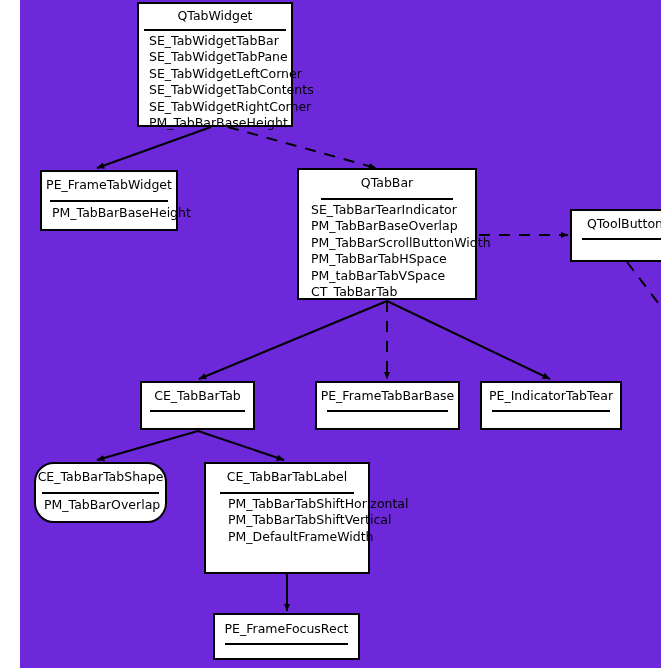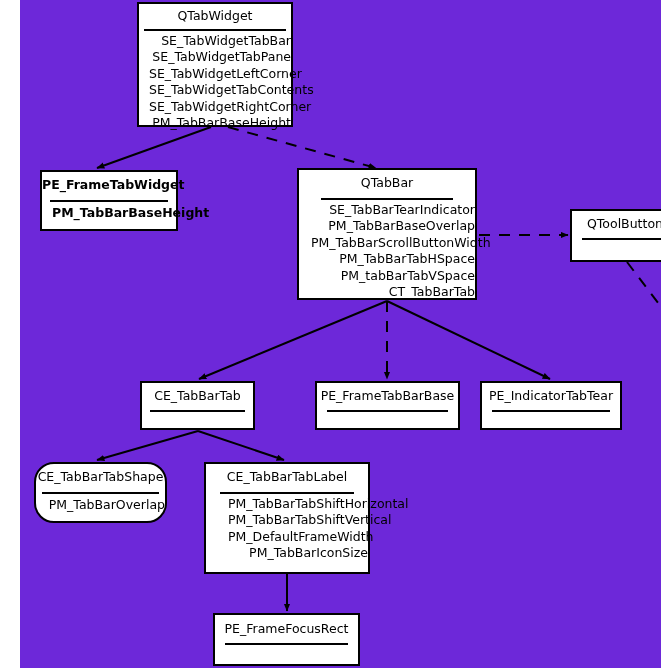--- a/index.html
+++ b/index.html
@@ -46,21 +46,20 @@
   }
   .node-members {
     display: flex;
     flex-direction: column;
   }
   .member {
     font-size: 12.5px;
     color: #000000;
     line-height: 1;
     white-space: nowrap;
-    text-align: right;
   }
   .node-empty-body {
     flex: 1 1 auto;
   }
 </style>
 </head>
 <body>
 
 <div id="canvas">
   <svg class="edges" viewBox="0 0 661 668" xmlns="http://www.w3.org/2000/svg">
@@ -88,21 +87,21 @@
         <div class="node-divider" style="margin-left: 5px; margin-right: 5px; margin-top: 6px;"></div>
         <div class="node-members" style="padding-left: 10px; padding-top: 4px;">
           <div class="member" style="margin-top: 0px;">SE_TabWidgetTabBar</div>
           <div class="member" style="margin-top: 4px;">SE_TabWidgetTabPane</div>
           <div class="member" style="margin-top: 4px;">SE_TabWidgetLeftCorner</div>
           <div class="member" style="margin-top: 4px;">SE_TabWidgetTabContents</div>
           <div class="member" style="margin-top: 4px;">SE_TabWidgetRightCorner</div>
           <div class="member" style="margin-top: 4px;">PM_TabBarBaseHeight</div>
         </div>
       </div>
-      <div class="node" style="left: 20px; top: 170px; width: 138px; height: 61px; padding-top: 7px; font-weight: bold;">
+      <div class="node" style="left: 20px; top: 170px; width: 138px; height: 61px; padding-top: 7px;">
         <div class="node-title">PE_FrameTabWidget</div>
         <div class="node-divider" style="margin-left: 8px; margin-right: 8px; margin-top: 8px;"></div>
         <div class="node-members" style="padding-left: 10px; padding-top: 5px;">
           <div class="member" style="margin-top: 0px;">PM_TabBarBaseHeight</div>
         </div>
       </div>
       <div class="node" style="left: 277px; top: 168px; width: 180px; height: 132px; padding-top: 7px;">
         <div class="node-title">QTabBar</div>
         <div class="node-divider" style="margin-left: 22px; margin-right: 22px; margin-top: 8px;"></div>
         <div class="node-members" style="padding-left: 12px; padding-top: 4px;">
@@ -141,22 +140,21 @@
           <div class="member" style="margin-top: 0px;">PM_TabBarOverlap</div>
         </div>
       </div>
       <div class="node" style="left: 184px; top: 462px; width: 166px; height: 112px; padding-top: 7px;">
         <div class="node-title">CE_TabBarTabLabel</div>
         <div class="node-divider" style="margin-left: 14px; margin-right: 14px; margin-top: 8px;"></div>
         <div class="node-members" style="padding-left: 22px; padding-top: 4px;">
           <div class="member" style="margin-top: 0px;">PM_TabBarTabShiftHorizontal</div>
           <div class="member" style="margin-top: 4px;">PM_TabBarTabShiftVertical</div>
           <div class="member" style="margin-top: 4px;">PM_DefaultFrameWidth</div>
-          <div class="member" style="margin-top: 4px;">PM_TabBarIconSize</div>
         </div>
       </div>
-      <div class="node" style="left: 193px; top: 613px; width: 147px; height: 53px; padding-top: 8px;">
+      <div class="node" style="left: 193px; top: 613px; width: 147px; height: 47px; padding-top: 8px;">
         <div class="node-title">PE_FrameFocusRect</div>
         <div class="node-divider" style="margin-left: 10px; margin-right: 10px; margin-top: 7px;"></div>
         <div class="node-empty-body"></div>
       </div>
     </div>
 </div>
 
 </body></html>

